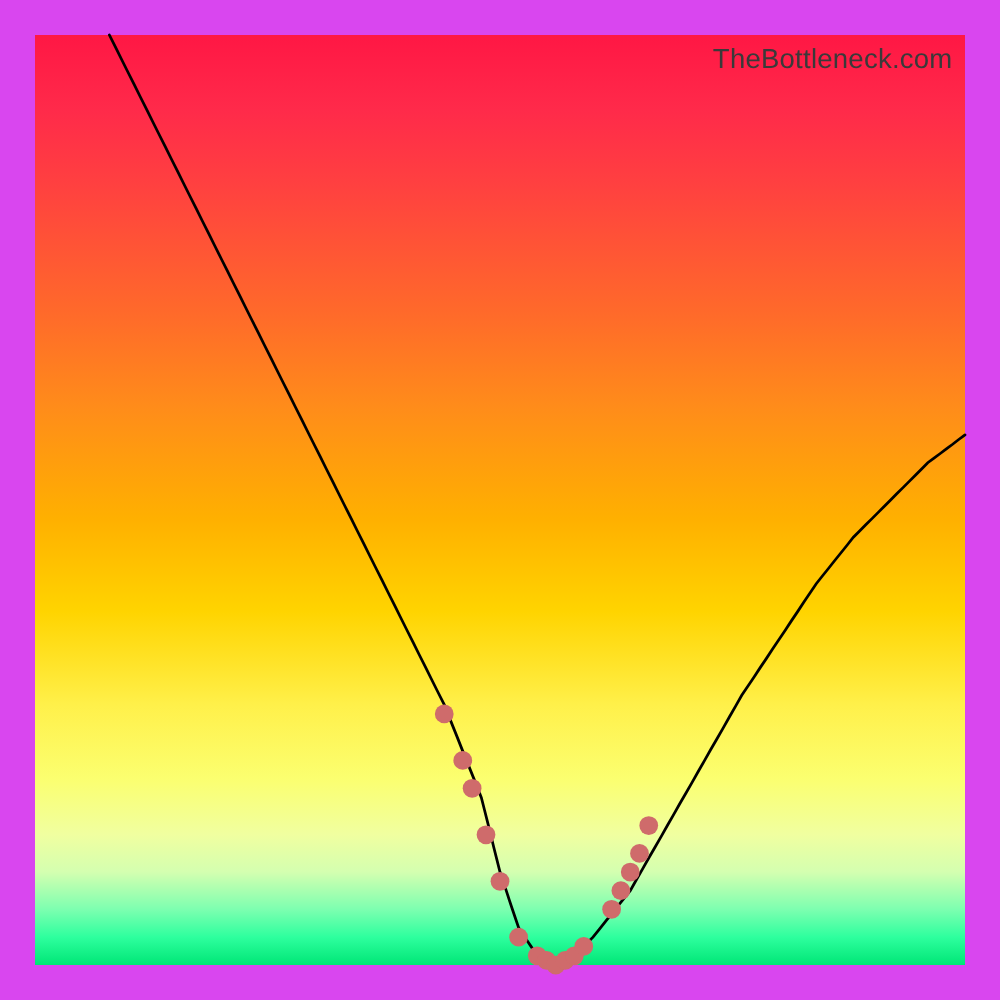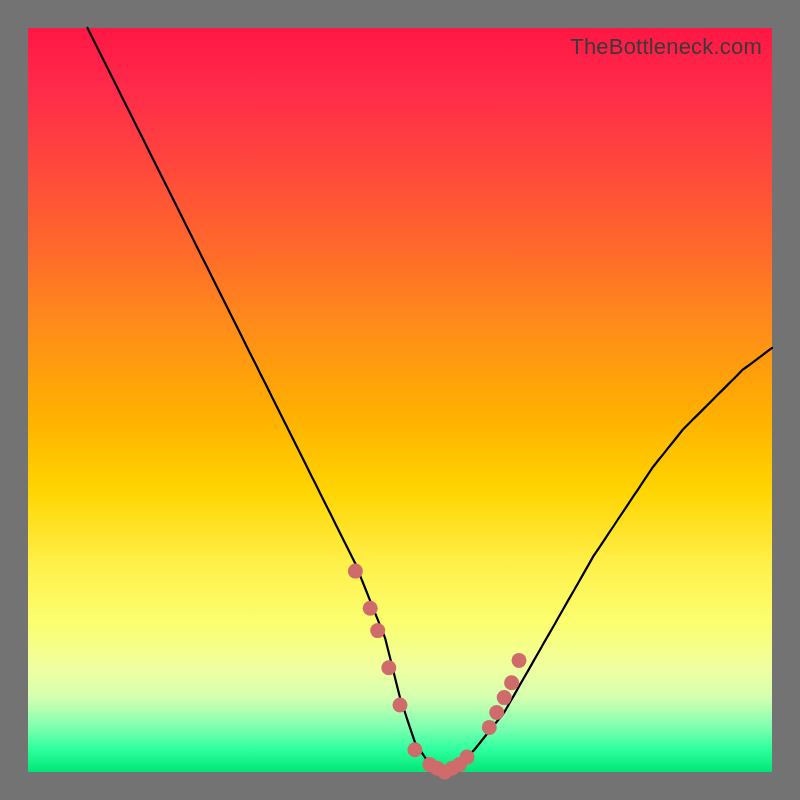--- a/index.html
+++ b/index.html
@@ -10,21 +10,21 @@
     background: #000;
     overflow: hidden;
     font-family: Arial, Helvetica, sans-serif;
   }
   .frame {
     position: absolute;
     left: 0;
     top: 0;
     width: 800px;
     height: 800px;
-    background: #737373;
+    background: #d946ef;
   }
   .plot {
     position: absolute;
     left: 28px;
     top: 28px;
     width: 744px;
     height: 744px;
     
     background: linear-gradient(to bottom,
       #ff1744 0%,

